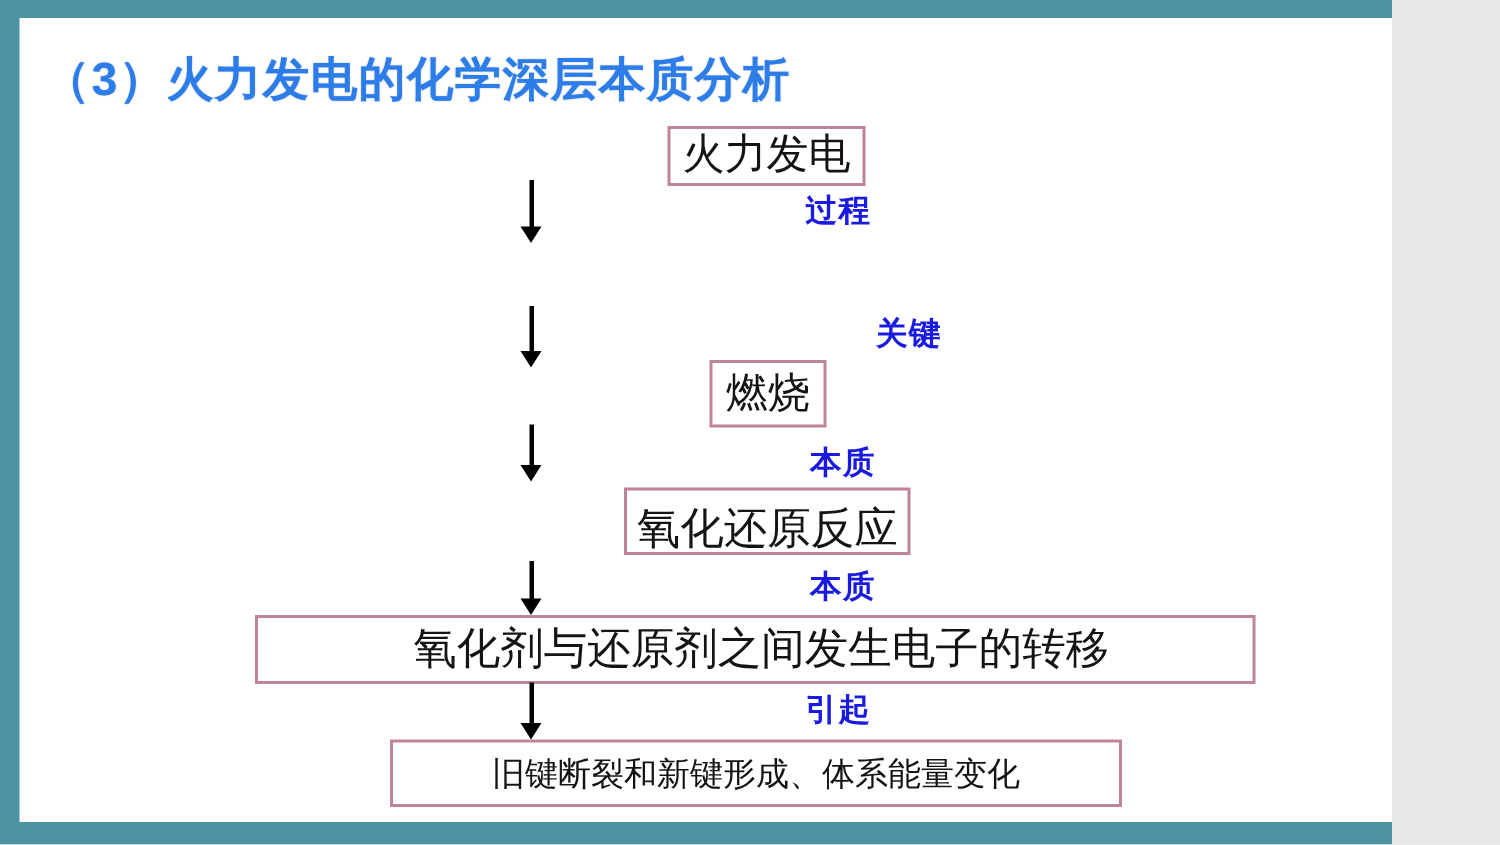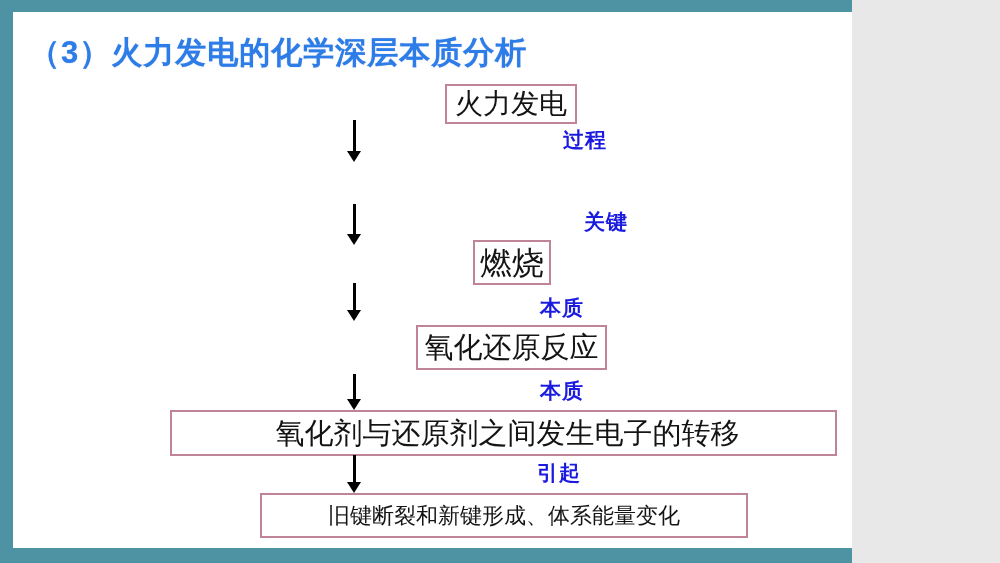--- a/index.html
+++ b/index.html
@@ -1,21 +1,21 @@
 <!DOCTYPE html>
 <html><head>
 <meta charset="utf-8">
 <style>
   * { margin: 0; padding: 0; box-sizing: border-box; }
   html, body { background: #e8e8e8; }
   body { font-family: "Liberation Sans", sans-serif; }
 
   .slide {
     position: relative;
-    width: 852px;
+    width: 928px;
     height: 563px;
     background: #4d93a3; 
     overflow: hidden;
   }
   .canvas {
     position: absolute;
     left: 13px;
     top: 12px;
     width: 973px;   
     height: 536px;  
@@ -42,22 +42,22 @@
     align-items: center;
     justify-content: center;
     color: #141414;
     font-family: "Liberation Serif", serif;
     font-weight: 500;
     white-space: nowrap;
     line-height: 1;
   }
   .fbox-1 { left: 432px; top: 72px;  width: 132px; height: 40px; font-size: 28px; }
   .fbox-2 { left: 268px; top: 150px; width: 458px; height: 42px; font-size: 29px; }
-  .fbox-3 { left: 460px; top: 228px; width: 78px;  height: 45px; font-size: 32px; }
-  .fbox-4 { left: 403px; top: 313px; width: 191px; height: 45px; font-size: 29px; }
+  .fbox-3 { left: 460px; top: 228px; width: 78px;  height: 45px; font-size: 28px; }
+  .fbox-4 { left: 403px; top: 313px; width: 191px; height: 45px; font-size: 29px; align-items: flex-end; }
   .fbox-5 { left: 157px; top: 398px; width: 667px; height: 46px; font-size: 29px;
             justify-content: center; padding-left: 8px; }
   .fbox-6 { left: 247px; top: 481px; width: 488px; height: 45px; font-size: 22px; }
 
   .arrow {
     position: absolute;
     left: 334px;        
     width: 15px;
   }
   .arrow .shaft {
@@ -85,21 +85,21 @@
   .arrow-5 { top: 443px; height: 38px; }
 
   .conn-label {
     position: absolute;
     color: #1b1be0;
     font-size: 21px;
     font-weight: bold;
     letter-spacing: 1px;
     white-space: nowrap;
   }
-  .conn-label-1 { left: 550px; top: 114px; }
+  .conn-label-1 { left: 524px; top: 114px; }
   .conn-label-2 { left: 527px; top: 196px; margin-left: 44px; }
   .conn-label-3 { left: 527px; top: 282px; }
   .conn-label-4 { left: 527px; top: 365px; }
   .conn-label-5 { left: 524px; top: 447px; }
 </style>
 </head>
 <body>
 
 <div class="slide">
   <div class="canvas">

